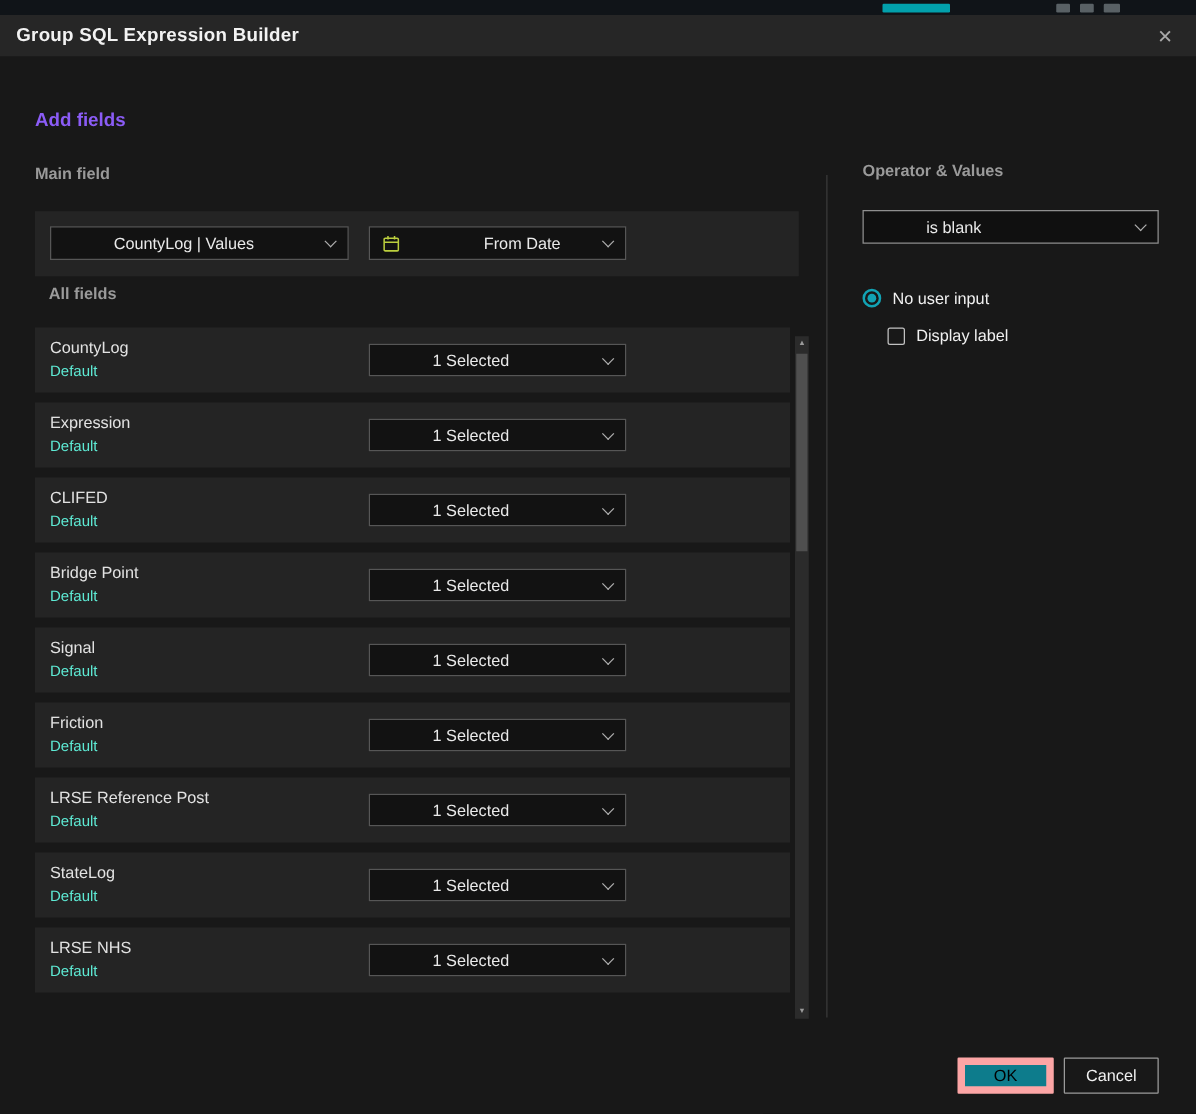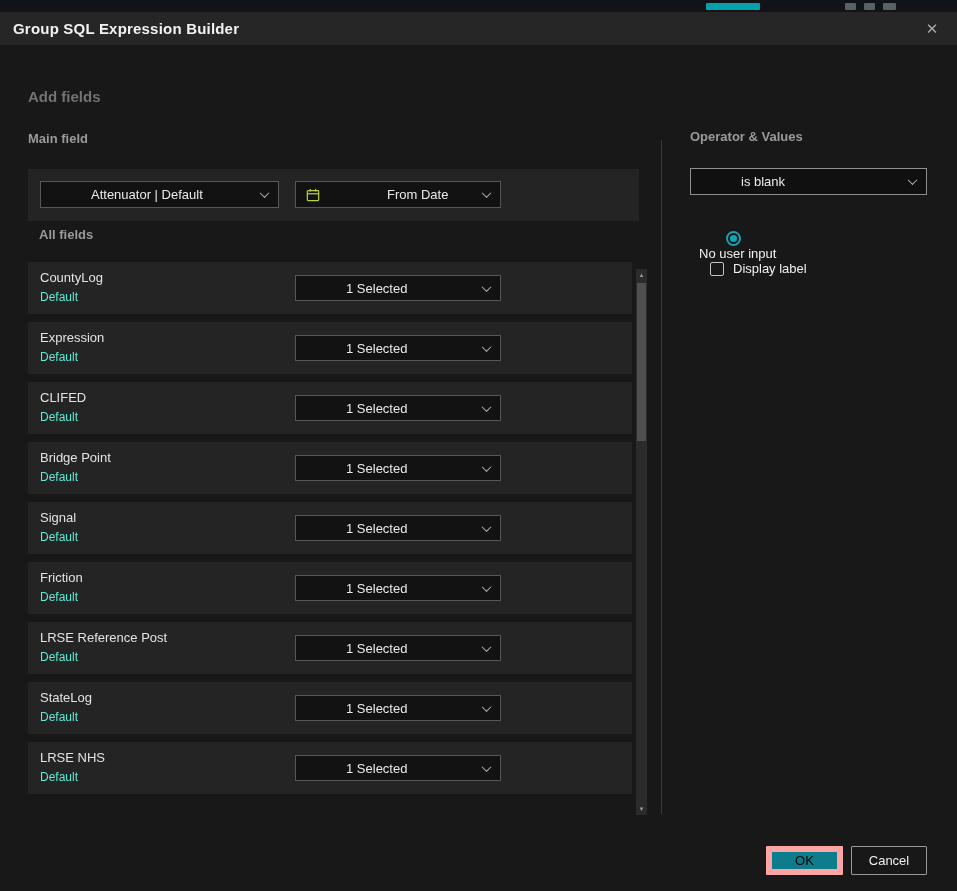--- a/index.html
+++ b/index.html
@@ -18,21 +18,21 @@
   .artifact.teal { background:rgba(0,186,199,.85); }
   .artifact.gray { background:rgba(150,160,165,.55); }
 
   
   .dialog { position:absolute; top:12px; left:0; width:957px; height:879px; background:#181818;padding-left:40px; }
   .dialog-header { position:absolute; top:0; left:0; width:957px; height:33px; background:#262626; display:flex; align-items:center; }
   .dialog-title { font-size:15px; font-weight:bold; color:#f2f2f2; padding-left:13px; letter-spacing:.2px; }
   .close-btn { position:absolute; right:14px; top:6px; width:22px; height:22px; display:flex; align-items:center; justify-content:center;
                color:#a9a9a9; font-size:15px; cursor:pointer; }
 
-  .section-heading { position:absolute; font-size:15px; font-weight:bold; color:#737373; }
+  .section-heading { position:absolute; font-size:15px; font-weight:bold; color:#8b5cf6; }
   .group-label { position:absolute; font-size:13px; font-weight:bold; color:#9a9a9a; }
 
   
   .panel { position:absolute; background:#242424; }
   .main-panel { left:28px; top:157px; width:611px; height:52px; }
 
   .row { position:absolute; left:28px; width:604px; height:52px; background:#242424; }
   .row-name { position:absolute; left:12px; top:8px; font-size:13px; color:#e2e2e2; }
   .row-sub  { position:absolute; left:12px; top:28px; font-size:12px; color:#5eead4; }
 
@@ -51,21 +51,21 @@
   
   .scroll-track { position:absolute; left:636px; top:257px; width:11px; height:546px; background:#2b2b2b; }
   .scroll-arrow { position:absolute; left:0; width:11px; height:12px; font-size:6px; color:#9a9a9a; display:flex; align-items:center; justify-content:center; cursor:pointer; }
   .scroll-arrow.up { top:0; }
   .scroll-arrow.down { bottom:0; }
   .scroll-thumb { position:absolute; left:1px; top:14px; width:9px; height:158px; background:#4f4f4f; cursor:pointer; }
 
   .v-divider { position:absolute; left:661px; top:128px; width:1px; height:674px; background:#3a3a3a; }
 
   
-  .radio-wrap { position:absolute; left:690px; top:219px; display:flex; align-items:center; cursor:pointer;flex-direction:column; }
+  .radio-wrap { position:absolute; left:690px; top:219px; display:flex; align-items:center; cursor:pointer; }
   .radio-outer { width:15px; height:15px; border-radius:50%; border:2px solid #12a3b4; display:flex; align-items:center; justify-content:center; flex:none; }
   .radio-dot { width:7px; height:7px; border-radius:50%; background:#12a3b4; }
   .radio-label { margin-left:9px; font-size:13px; color:#f0f0f0; }
 
   .check-wrap { position:absolute; left:710px; top:249px; display:flex; align-items:center; cursor:pointer; }
   .checkbox { width:14px; height:14px; border:1.5px solid #c2c2c2; border-radius:2px; background:transparent; flex:none; }
   .check-label { margin-left:9px; font-size:13px; color:#f0f0f0; }
 
   
   .btn { position:absolute; top:834px; height:29px; font-size:13px; font-family:"Liberation Sans", sans-serif;
@@ -88,21 +88,21 @@
   <div class="dialog-header">
     <span class="dialog-title">Group SQL Expression Builder</span>
   </div>
   <div class="close-btn">✕</div>
 
   <div class="section-heading" style="left:28px; top:76px;">Add fields</div>
   <div class="group-label" style="left:28px; top:119px;">Main field</div>
 
   <div class="panel main-panel"></div>
   <div class="dd dd-layer">
-    <span class="dd-label">Attenuator | Default</span>
+    <span class="dd-label">CountyLog | Values</span>
     <span class="chev"></span>
   </div>
   <div class="dd dd-field">
     <span class="cal">
       <svg width="14" height="14" viewBox="0 0 16 16">
         <rect x="1.5" y="3" width="13" height="11.5" rx="1" fill="none" stroke="#bccf3e" stroke-width="1.4"></rect>
         <line x1="1.5" y1="6.6" x2="14.5" y2="6.6" stroke="#bccf3e" stroke-width="1.4"></line>
         <line x1="5" y1="1" x2="5" y2="4" stroke="#bccf3e" stroke-width="1.4"></line>
         <line x1="11" y1="1" x2="11" y2="4" stroke="#bccf3e" stroke-width="1.4"></line>
       </svg>

